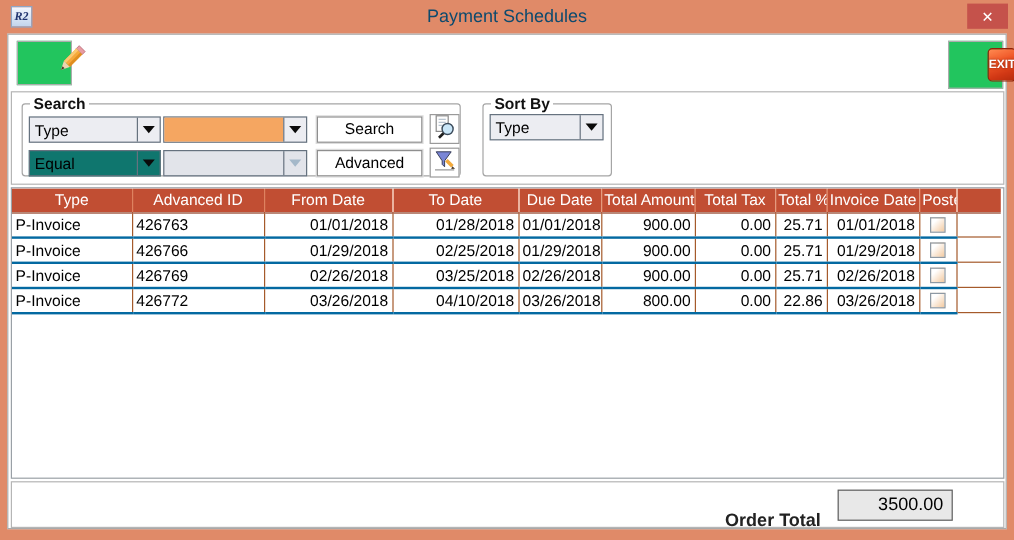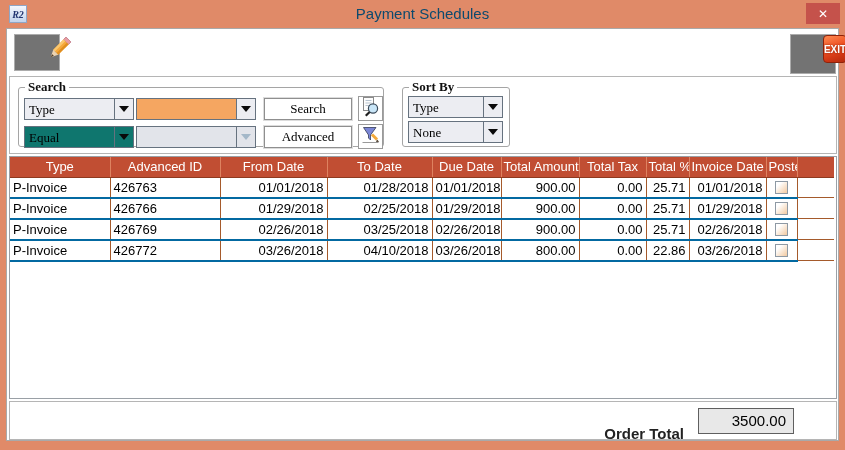--- a/index.html
+++ b/index.html
@@ -26,39 +26,39 @@
     background:#C5524B; color:#FFF; display:flex; align-items:center; justify-content:center;
     font-size:12px; cursor:pointer;
   }
   
   .content {
     position:absolute; left:6px; top:28px; width:833px; height:413px;
     background:#FFF; border:1px solid #A9A9A9;
   }
   
   .tool-btn {
-    position:absolute; background:#737373; border:1px solid #ACACAC;
-    display:flex; align-items:flex-start; justify-content:center; cursor:pointer;padding-left:44px;
+    position:absolute; background:#22c55e; border:1px solid #ACACAC;
+    display:flex; align-items:center; justify-content:center; cursor:pointer;padding-left:44px;
   }
   .edit-btn { left:7px; top:5px; width:38px; height:37px; }
   .exit-btn { right:2px; top:5px; width:42px; height:40px; }
   .exit-badge {
     width:28px; height:28px; border-radius:4px;
     background:linear-gradient(160deg,#FF8B52 0%,#EF5526 40%,#D03714 75%,#B52C0E 100%);
     border:1px solid #8F2209; color:#FFF; font-size:10px; font-weight:bold;
     display:flex; align-items:center; justify-content:center; letter-spacing:0px;
     text-shadow:0 0 2px #7E1E06;
   }
   
   .controls-panel {
     position:absolute; left:2px; top:47px; width:828px; height:78px;
     background:#FFF; border:1px solid #B5B5B5;
   }
   fieldset {
-    position:absolute; border:1px solid #A5A5A5; border-radius:3px; background:#FFF;font-family:Liberation Serif, serif;
+    position:absolute; border:1px solid #A5A5A5; border-radius:3px; background:#FFF;
   }
   fieldset legend { font-size:13px; font-weight:bold; color:#111; margin-left:6px; padding:0 3px; }
   .search-box { left:8px; top:2px; width:358px; height:68px; }
   .sort-box   { left:392px; top:2px; width:108px; height:68px; }
   .ctl-row { display:flex; align-items:center; margin:0 0 3px 5px; }
   .search-box .ctl-row { margin-top:1px; }
   .sort-box .ctl-row { margin-top:1px; margin-left:5px; }
   
   .combo {
     display:flex; height:22px; border:1px solid #66727F; background:#ECEDF2; cursor:pointer;
@@ -214,28 +214,20 @@
       <fieldset class="sort-box">
         <legend>Sort By</legend>
         <div class="ctl-row">
           <div class="combo w95">
             <span class="val">Type</span>
             <span class="arrow-btn">
                 <span class="arrow"></span>
               </span>
           </div>
         </div>
-        <div class="ctl-row">
-          <div class="combo w95">
-            <span class="val">None</span>
-            <span class="arrow-btn">
-                <span class="arrow"></span>
-              </span>
-          </div>
-        </div>
       </fieldset>
     </div>
 
     <div class="table-panel">
       <table class="grid">
         <thead>
             <tr>
               <th class="c0">Type</th>
               <th class="c1">Advanced ID</th>
               <th class="c2">From Date</th>

